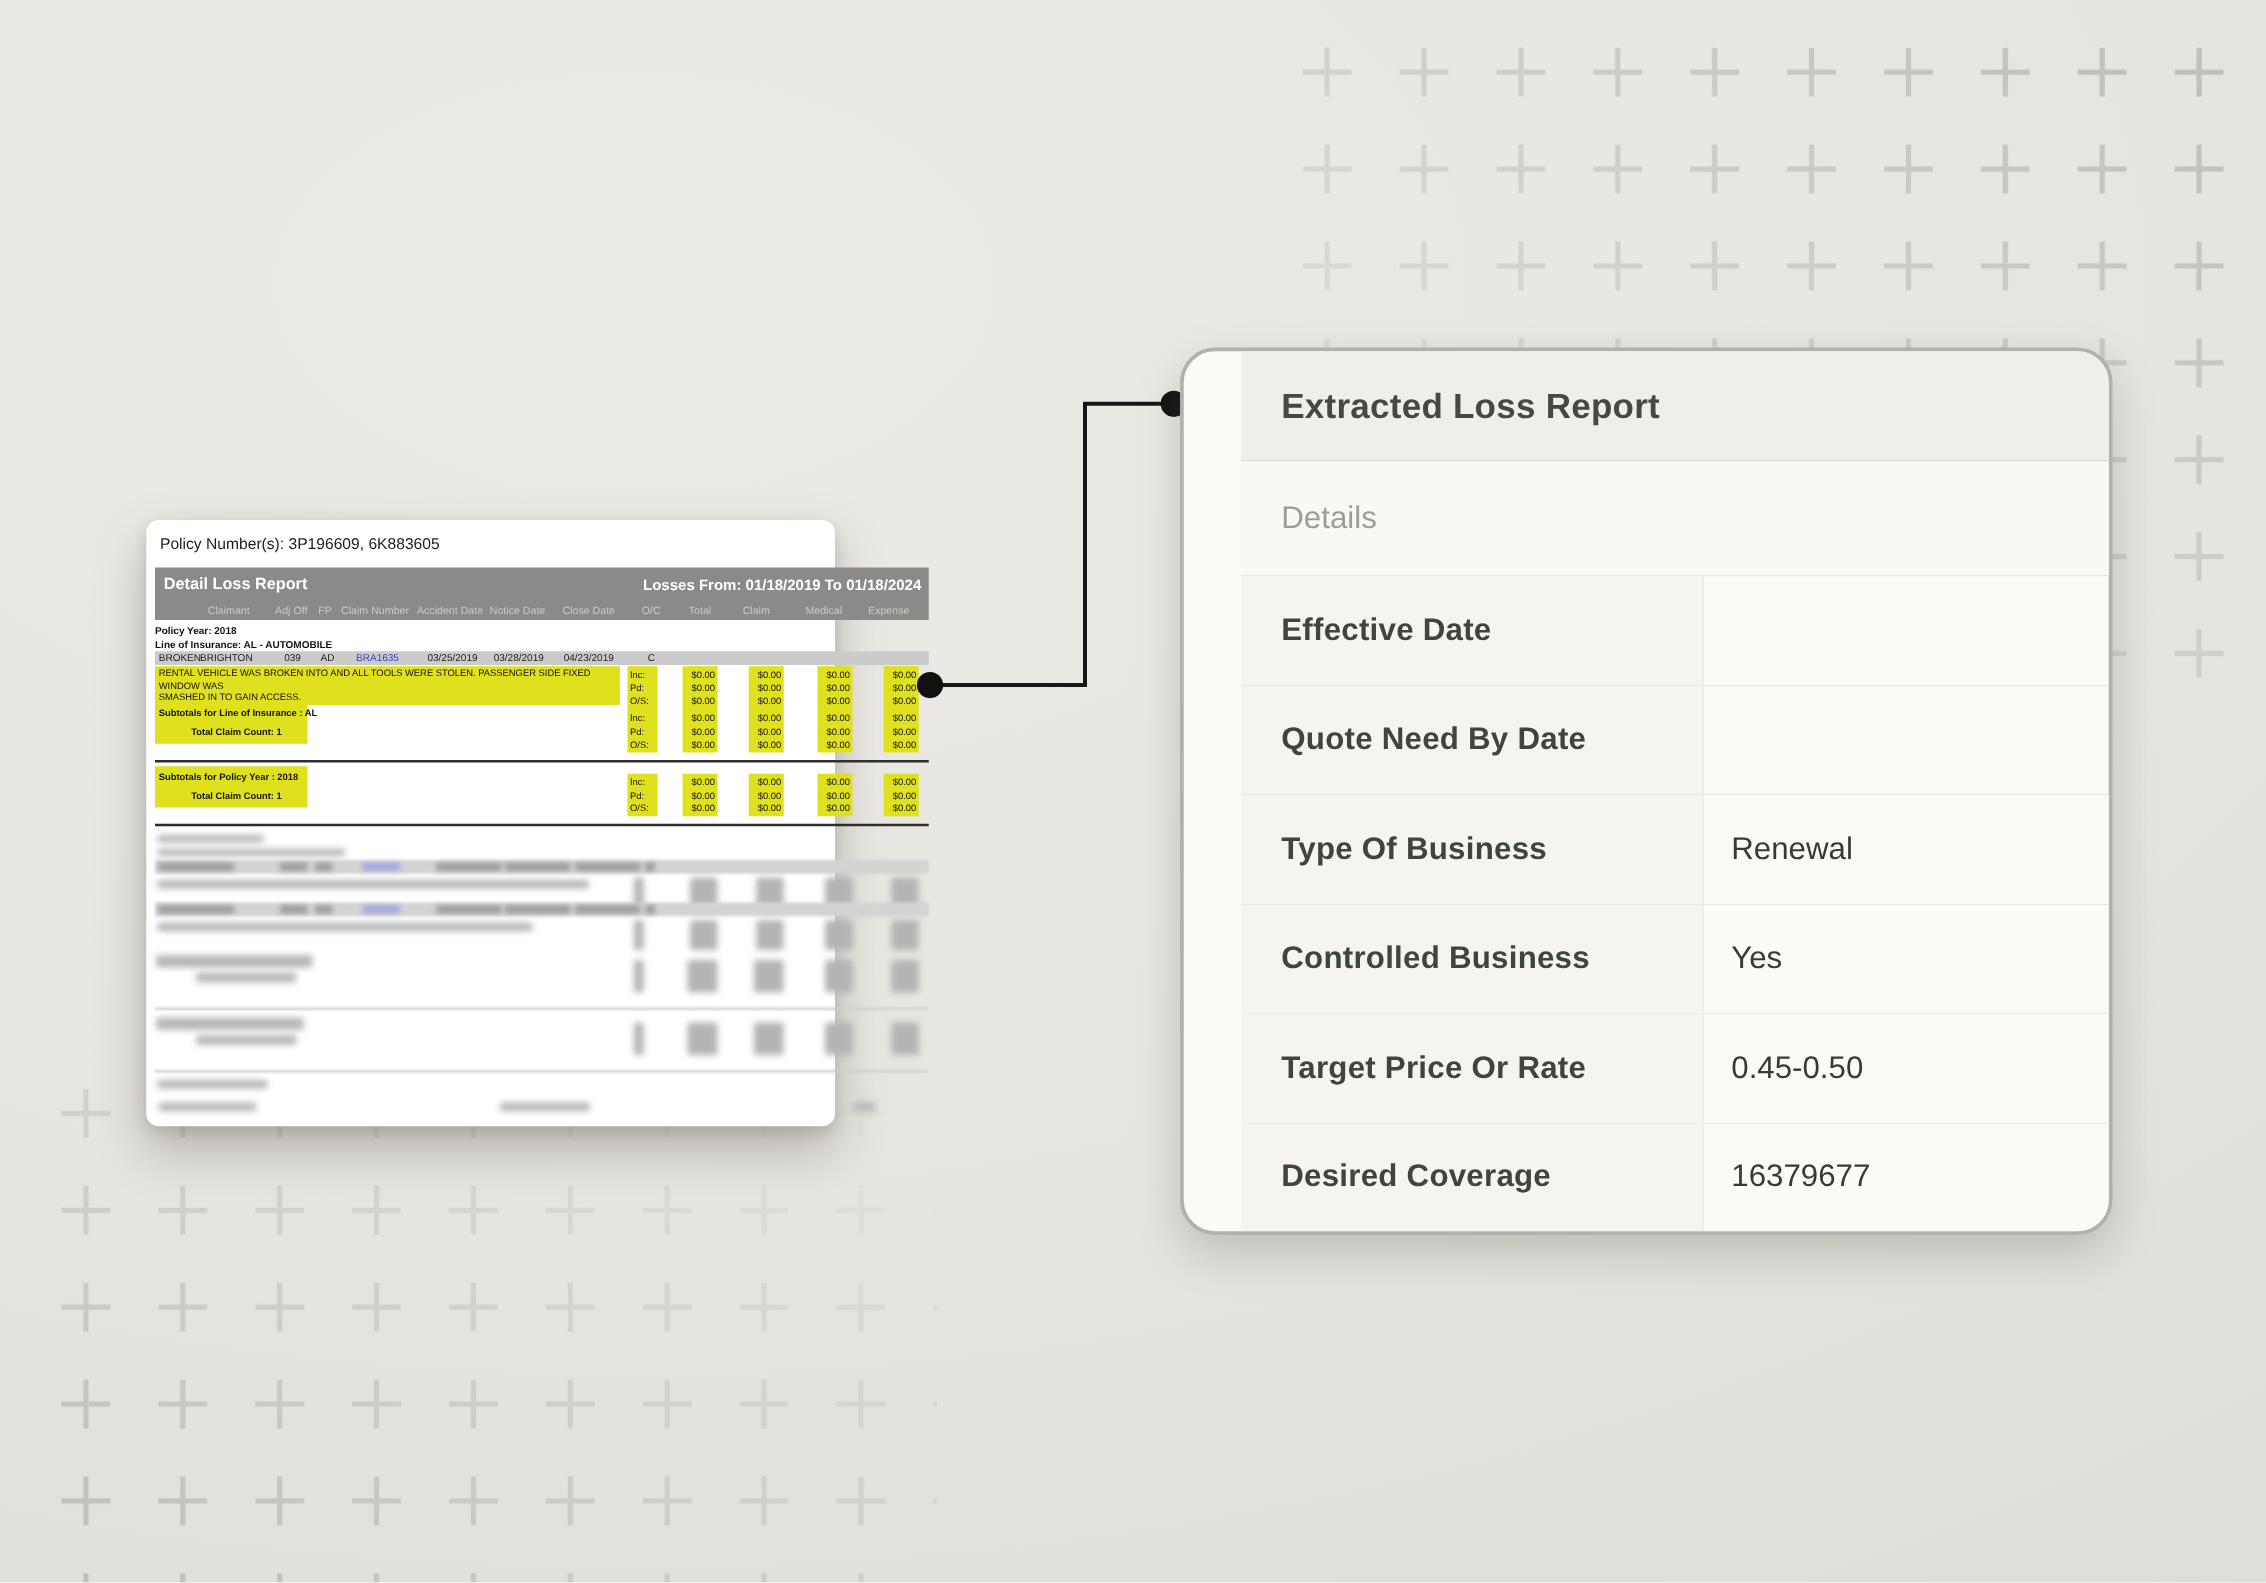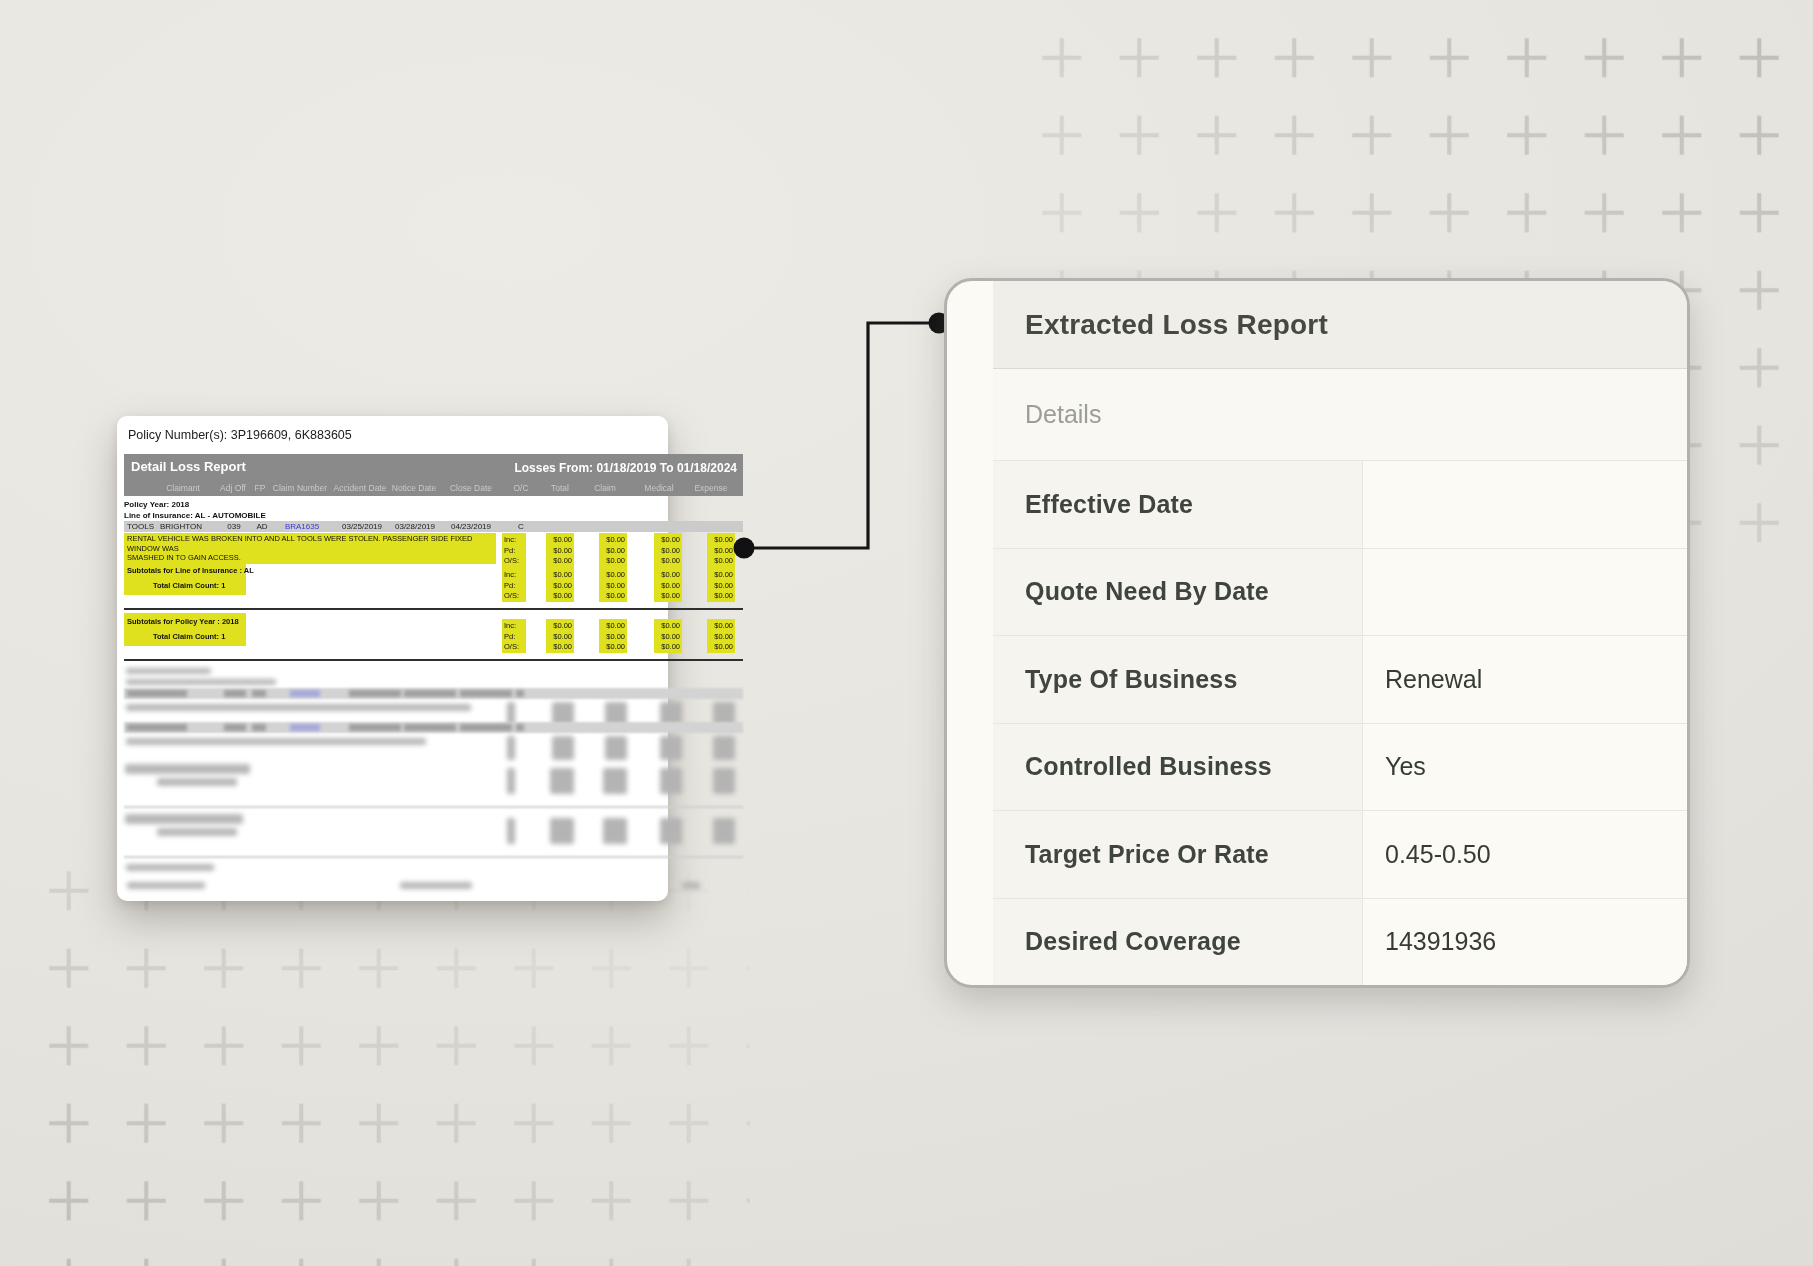--- a/index.html
+++ b/index.html
@@ -145,21 +145,21 @@
         <span style="left:481px">Claim</span>
         <span style="left:535px">Medical</span>
         <span style="left:587px">Expense</span>
       </div>
     </div>
 
     <div class="tiny-bold" style="top:84px">Policy Year: 2018</div>
     <div class="tiny-bold" style="top:95px">Line of Insurance: AL - AUTOMOBILE</div>
 
     <div class="claim-band">
-      <span style="left:3px">TOOLS</span>
+      <span style="left:3px">BROKEN</span>
       <span style="left:36px">BRIGHTON</span>
       <span class="c" style="left:110px">039</span>
       <span class="c" style="left:138px">AD</span>
       <span class="c link" style="left:178px">BRA1635</span>
       <span class="c" style="left:238px">03/25/2019</span>
       <span class="c" style="left:291px">03/28/2019</span>
       <span class="c" style="left:347px">04/23/2019</span>
       <span class="c" style="left:397px">C</span>
     </div>
 
@@ -353,17 +353,17 @@
     <div class="detail-row">
       <div class="detail-label">Controlled Business</div>
       <div class="detail-value">Yes</div>
     </div>
     <div class="detail-row">
       <div class="detail-label">Target Price Or Rate</div>
       <div class="detail-value">0.45-0.50</div>
     </div>
     <div class="detail-row">
       <div class="detail-label">Desired Coverage</div>
-      <div class="detail-value">14391936</div>
+      <div class="detail-value">16379677</div>
     </div>
   </div>
 
 </div>
 
 </body></html>

